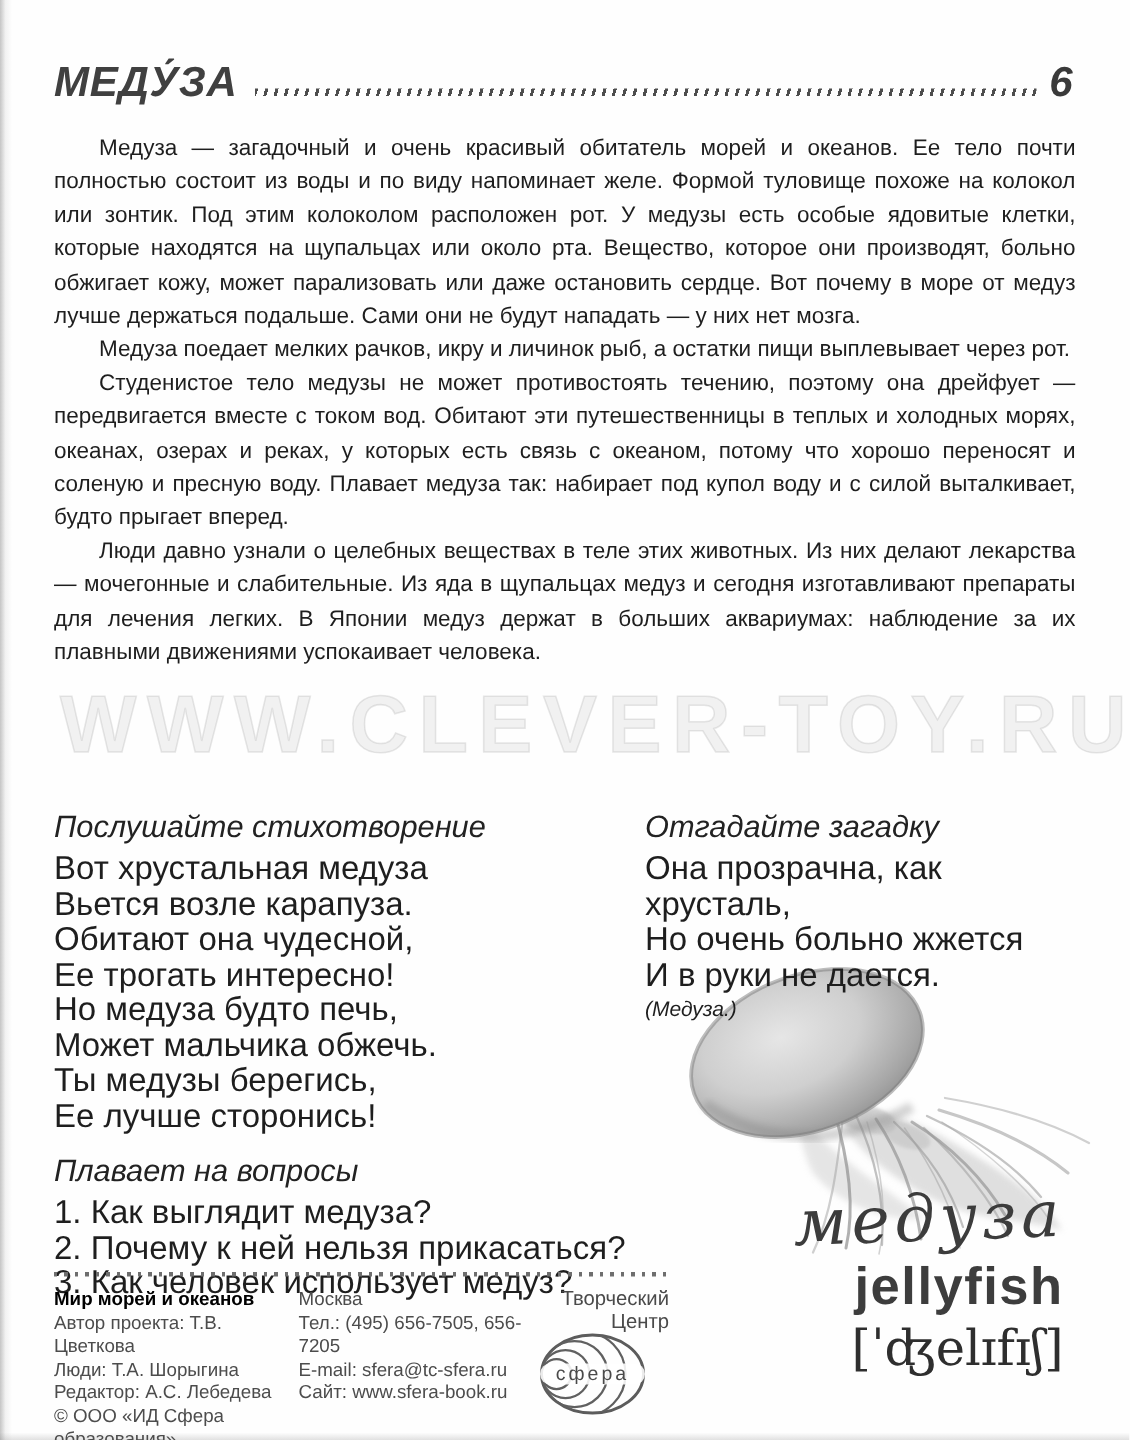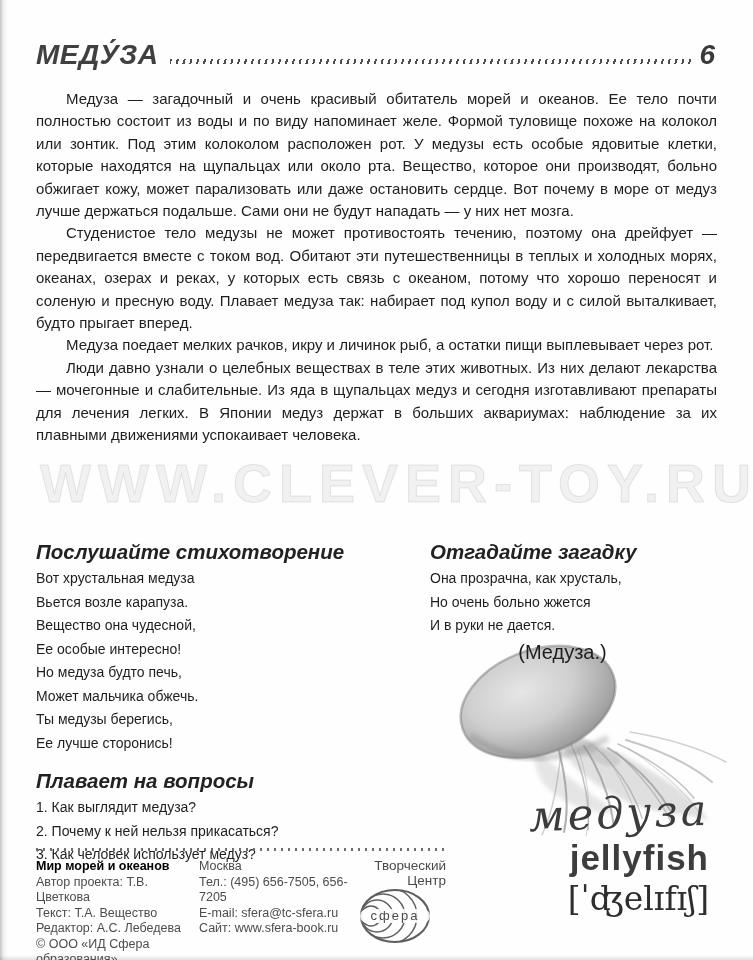--- a/index.html
+++ b/index.html
@@ -26,24 +26,24 @@
   .pagenum{font-size:28px;font-style:italic;font-weight:600;color:#3a3a3a;line-height:30px;}
 
   
   .article{position:absolute;left:36px;right:36px;top:88px;height:450px;overflow:hidden;
     font-size:15px;line-height:22.4px;text-align:justify;z-index:1;}
   .article p{margin:0;text-indent:30px;}
 
   
   .col-left{position:absolute;left:36px;top:540px;width:396px;z-index:1;}
   .col-right{position:absolute;left:430px;right:38px;top:540px;z-index:1;}
-  .sec-head{font-size:20.5px;font-weight:bold;font-style:italic;color:#222;line-height:24px;margin:0 0 3px 0;}
-  .line{font-size:14px;line-height:23.5px;}
+  .sec-head{font-size:20.5px;font-weight:normal;font-style:italic;color:#222;line-height:24px;margin:0 0 3px 0;}
+  .line{font-size:22px;line-height:23.5px;}
   .questions-head{margin-top:14px;}
-  .answer{font-size:20px;text-align:center;padding-right:20px;margin-top:3px;}
+  .answer{font-size:14px;font-style:italic;text-align:left;padding-right:20px;margin-top:3px;}
 
   
   .jelly{position:absolute;left:438px;top:640px;width:308px;height:202px;z-index:0;}
 
   
   .vocab{position:absolute;right:44px;top:788px;text-align:right;z-index:2;}
   .vocab .script{font-family:"DejaVu Serif",serif;font-style:italic;font-size:43px;line-height:50px;
     color:#3c3c3c;letter-spacing:3px;transform:rotate(-2deg);}
   .vocab .english{font-size:35px;font-weight:bold;line-height:40px;color:#3d3d3d;letter-spacing:1px;}
   .vocab .ipa{font-family:"DejaVu Serif",serif;font-size:33px;line-height:42px;color:#2e2e2e;}
@@ -68,31 +68,31 @@
 <div class="watermark">WWW.CLEVER-TOY.RU</div>
 
 <div class="header">
   <span class="title">МЕДУ́ЗА</span>
   <span class="leader"></span>
   <span class="pagenum">6</span>
 </div>
 
 <div class="article">
   <p>Медуза — загадочный и очень красивый обитатель морей и океанов. Ее тело почти полностью состоит из воды и по виду напоминает желе. Формой туловище похоже на колокол или зонтик. Под этим колоколом расположен рот. У медузы есть особые ядовитые клетки, которые находятся на щупальцах или около рта. Вещество, которое они производят, больно обжигает кожу, может парализовать или даже остановить сердце. Вот почему в море от медуз лучше держаться подальше. Сами они не будут нападать — у них нет мозга.</p>
+  <p>Медуза поедает мелких рачков, икру и личинок рыб, а остатки пищи выплевывает через рот.</p>
   <p>Студенистое тело медузы не может противостоять течению, поэтому она дрейфует — передвигается вместе с током вод. Обитают эти путешественницы в теплых и холодных морях, океанах, озерах и реках, у которых есть связь с океаном, потому что хорошо переносят и соленую и пресную воду. Плавает медуза так: набирает под купол воду и с силой выталкивает, будто прыгает вперед.</p>
-  <p>Медуза поедает мелких рачков, икру и личинок рыб, а остатки пищи выплевывает через рот.</p>
   <p>Люди давно узнали о целебных веществах в теле этих животных. Из них делают лекарства — мочегонные и слабительные. Из яда в щупальцах медуз и сегодня изготавливают препараты для лечения легких. В Японии медуз держат в больших аквариумах: наблюдение за их плавными движениями успокаивает человека.</p>
 </div>
 
 <div class="col-left">
   <div class="sec-head">Послушайте стихотворение</div>
   <div class="line">Вот хрустальная медуза</div>
   <div class="line">Вьется возле карапуза.</div>
-  <div class="line">Вещество она чудесной,</div>
-  <div class="line">Ее особые интересно!</div>
+  <div class="line">Обитают она чудесной,</div>
+  <div class="line">Ее трогать интересно!</div>
   <div class="line">Но медуза будто печь,</div>
   <div class="line">Может мальчика обжечь.</div>
   <div class="line">Ты медузы берегись,</div>
   <div class="line">Ее лучше сторонись!</div>
   <div class="sec-head questions-head">Плавает на вопросы</div>
   <div class="line">1. Как выглядит медуза?</div>
   <div class="line">2. Почему к ней нельзя прикасаться?</div>
   <div class="line">3. Как человек использует медуз?</div>
 </div>
 
@@ -151,21 +151,21 @@
   <div class="english">jellyfish</div>
   <div class="ipa">[ˈʤelɪfɪʃ]</div>
 </div>
 
 <div class="footer-zone">
   <div class="dots"></div>
   <div class="footer">
     <div class="fcol1">
       <div class="ftitle">Мир морей и океанов</div>
       <div>Автор проекта: Т.В. Цветкова</div>
-      <div>Текст: Т.А. Вещество</div>
+      <div>Люди: Т.А. Шорыгина</div>
       <div>Редактор: А.С. Лебедева</div>
       <div>© ООО «ИД Сфера образования»</div>
     </div>
     <div class="fcol2">
       <div>Москва</div>
       <div>Тел.: (495) 656-7505, 656-7205</div>
       <div>E-mail: sfera@tc-sfera.ru</div>
       <div>Сайт: www.sfera-book.ru</div>
     </div>
     <div class="flogo">

